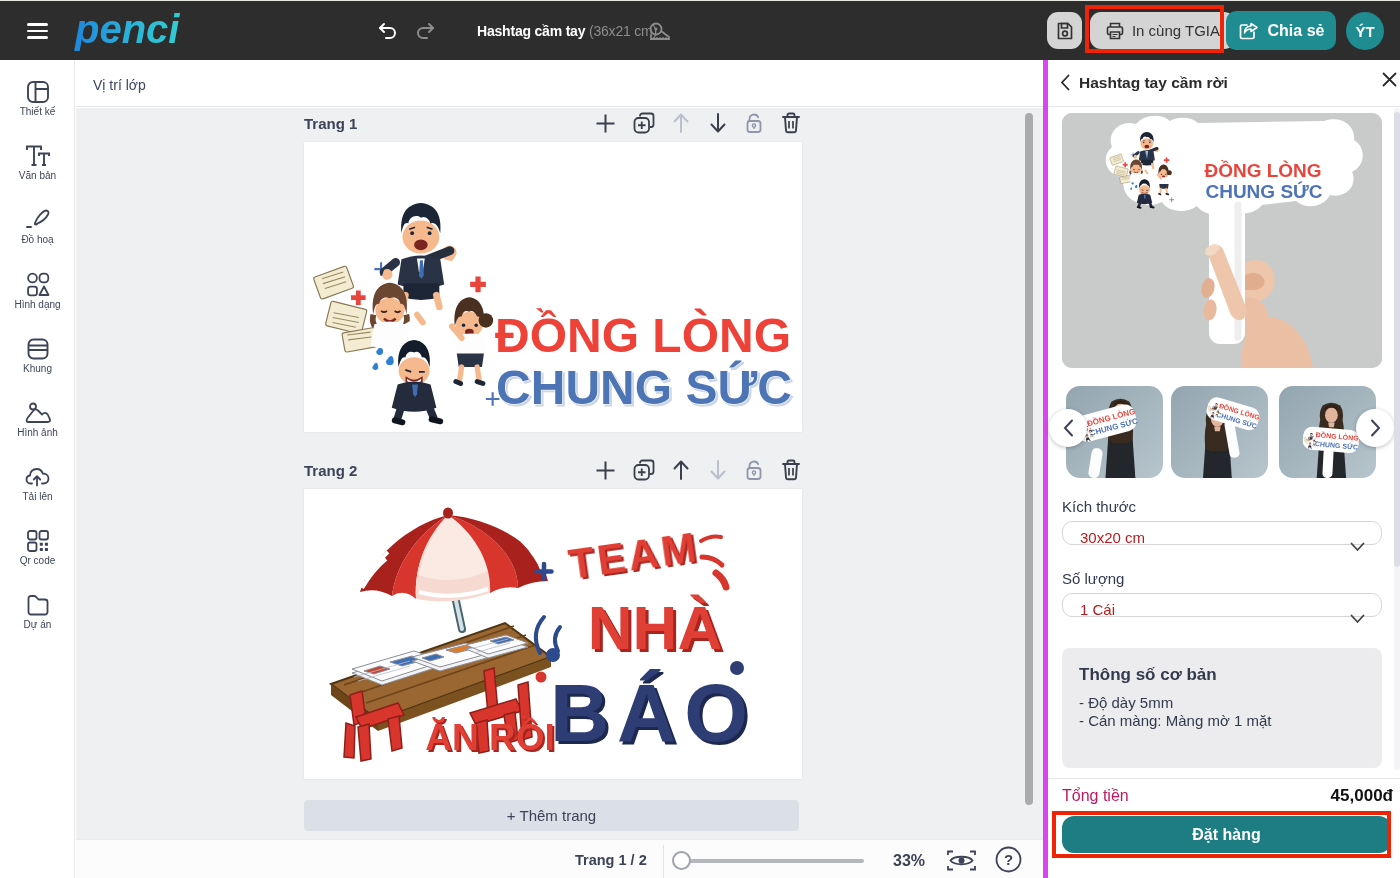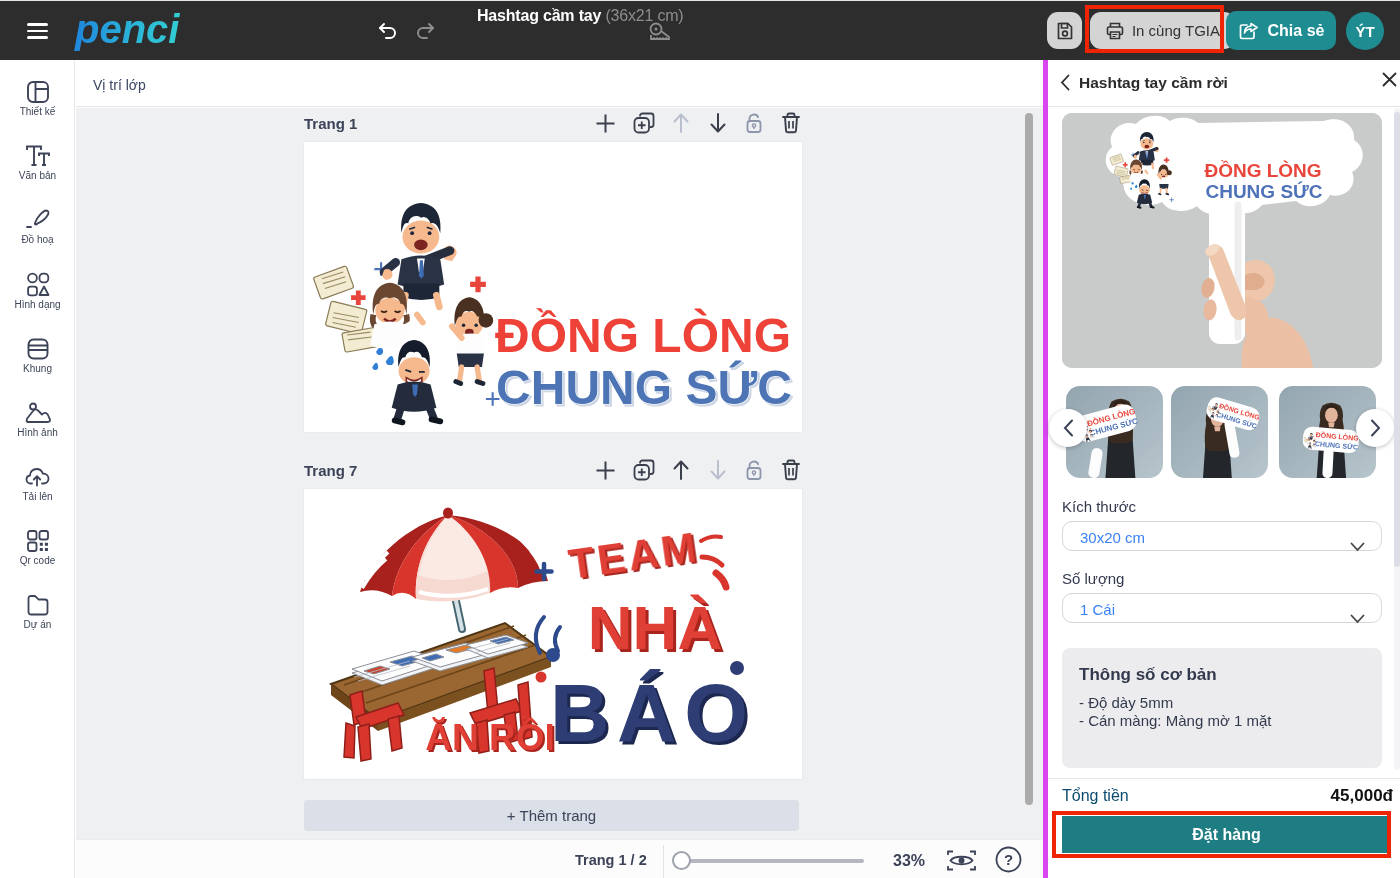--- a/index.html
+++ b/index.html
@@ -4,21 +4,21 @@
 <style>
 * { margin:0; padding:0; box-sizing:border-box; }
 html,body { width:1400px; height:878px; overflow:hidden; font-family:"Liberation Sans", sans-serif; background:#fff; }
 
 #topbar { position:absolute; left:0; top:0; width:1400px; height:60px; background:#2d2d2d; border-top:1px solid #e8e8e2; }
 #hamb { position:absolute; left:27px; top:22px; width:21px; height:16px; }
 #hamb div { height:2.6px; background:#fff; border-radius:2px; margin-bottom:4px; }
 #logo { position:absolute; left:72px; top:2px; }
 #undo { position:absolute; left:377px; top:20px; }
 #redo { position:absolute; left:414px; top:20px; }
-#doctitle { position:absolute; left:457px; top:6px; font-size:16px; letter-spacing:-0.2px; font-weight:bold; color:#fff; white-space:nowrap;padding-left:20px; }
+#doctitle { position:absolute; left:457px; top:22px; font-size:14px; letter-spacing:-0.2px; font-weight:bold; color:#fff; white-space:nowrap;padding-left:20px; }
 #doctitle .dim { color:#8d8d8d; font-weight:normal; }
 #ruler-ic { position:absolute; left:648px; top:20px; }
 #savebtn { position:absolute; left:1047px; top:11px; width:35px; height:37px; background:#d4d4d4; border-radius:11px; display:flex; align-items:center; justify-content:center; }
 #printbtn { position:absolute; left:1090px; top:11px; width:145px; height:37px; background:#d4d4d4; border-radius:11px; display:flex; align-items:center; justify-content:center; gap:7px; font-size:15px; color:#333; }
 #sharebtn { position:absolute; left:1226px; top:10px; width:110px; height:39px; background:#1e8c91; border-radius:10px; display:flex; align-items:center; justify-content:center; gap:9px; font-size:16px; font-weight:bold; color:#fff; }
 #avatar { position:absolute; left:1346px; top:11px; width:38px; height:38px; background:#1e8c91; border-radius:50%; display:flex; align-items:center; justify-content:center; color:#fff; font-size:15px; font-weight:bold; }
 
 #sidebar { position:absolute; left:0; top:60px; width:75px; height:818px; background:#fff; border-right:1px solid #e9e9ec; }
 .side-item { position:absolute; left:0; width:75px; text-align:center; color:#3d4458; }
 .side-item svg { display:block; margin:0 auto 3px auto; }
@@ -42,29 +42,29 @@
 
 #rightpanel { position:absolute; left:1043px; top:60px; width:357px; height:818px; background:#fff; border-left:5px solid #d946ef; }
 #rp-header { position:absolute; left:0; top:0; width:357px; height:47px; border-bottom:1px solid #e6e6e9; }
 #rp-title { position:absolute; left:31px; top:14px; font-size:15.5px; font-weight:bold; color:#2b2b2b; }
 #rp-back { position:absolute; left:12px; top:14px; font-size:17px; color:#2b2b2b; }
 #rp-x { position:absolute; left:334px; top:12px; font-size:20px; color:#2b2b2b; }
 #rp-product { position:absolute; left:14px; top:53px; width:320px; height:255px; background:#c9caca; border-radius:10px; overflow:hidden; }
 .thumb { position:absolute; top:326px; width:97px; height:92px; border-radius:14px; overflow:hidden; }
 .tharrow { position:absolute; top:349px; width:38px; height:38px; background:#fff; border-radius:50%; box-shadow:0 1px 4px rgba(0,0,0,0.25); display:flex; align-items:center; justify-content:center; color:#3c4257; }
 .rp-label { position:absolute; left:14px; font-size:15px; color:#333a4e; }
-.rp-select { position:absolute; left:14px; width:320px; height:30px; border:1px solid #d6d6d6; border-radius:10px; font-size:15px; color:#3b82f6; line-height:31px; padding-left:17px; }
+.rp-select { position:absolute; left:14px; width:320px; height:24px; border:1px solid #d6d6d6; border-radius:10px; font-size:15px; color:#b91c1c; line-height:31px; padding-left:17px; }
 .rp-select .chev { position:absolute; right:16px; top:9px; }
 #specbox { position:absolute; left:14px; top:588px; width:320px; height:120px; background:#ececee; border-radius:8px; padding:17px 0 0 17px; }
 #specbox h3 { font-size:17px; font-weight:bold; color:#333a4e; margin-bottom:9px; }
 #specbox div { font-size:15px; color:#333a4e; line-height:18.2px; }
 #rp-footer { position:absolute; left:0; top:718px; width:357px; height:100px; background:#fff; border-top:1px solid #e6e6e9; }
-#rp-total { position:absolute; left:14px; top:8px; font-size:16px; color:#0c4a6e; }
+#rp-total { position:absolute; left:14px; top:8px; font-size:16px; color:#be185d; }
 #rp-price { position:absolute; right:12px; top:7px; font-size:17px; font-weight:bold; color:#111; }
-#orderbtn { position:absolute; left:14px; top:37px; width:329px; height:37px; background:#1e7d82; border-radius:0; color:#fff; font-size:16px; font-weight:bold; text-align:center; line-height:37px; }
+#orderbtn { position:absolute; left:14px; top:37px; width:329px; height:37px; background:#1e7d82; border-radius:12px; color:#fff; font-size:16px; font-weight:bold; text-align:center; line-height:37px; }
 #rp-scroll-track { position:absolute; left:346px; top:48px; width:6px; height:662px; background:#f4f4f7; border-radius:3px; }
 #rp-scroll { position:absolute; left:346px; top:52px; width:6px; height:455px; background:#dcdde6; border-radius:3px; }
 
 .redrect { position:absolute; border:4px solid #ee2405; z-index:50; }
 </style>
 </head>
 <body>
 
 <div id="topbar">
   <div id="hamb">
@@ -310,21 +310,21 @@
     <path d="M84 272 l-4 13 M112 272 l5 12" stroke="#242b3c" stroke-width="8" stroke-linecap="round"></path>
     <path d="M77 287 l8 2 M115 286 l9 2" stroke="#10161f" stroke-width="6" stroke-linecap="round"></path>
   </g>
 </g>
 </defs>
 <use href="#grp-cartoon" transform="translate(16,0) scale(0.97)"></use>
 <text x="339" y="210" text-anchor="middle" font-size="48" font-weight="bold" letter-spacing="0" fill="#ee4137">ĐỒNG LÒNG</text>
 <text x="340" y="262" text-anchor="middle" font-size="48" font-weight="bold" letter-spacing="0" fill="#4d74b5" stroke="#ffffff" stroke-width="1.2" paint-order="stroke" style="filter:drop-shadow(2px 2px 0px #cdd6e4);">CHUNG SỨC</text>
 </svg>
 </div>
-<div class="pagehdr" style="left:304px; top:462px;">Trang 7</div>
+<div class="pagehdr" style="left:304px; top:462px;">Trang 2</div>
 <div class="pageicons" id="icons2" style="left:595px; top:459px;">
   <svg width="21" height="21" viewBox="0 0 21 21">
       <path d="M10.5 1.5 V19.5 M1.5 10.5 H19.5" stroke="#3a3f4c" stroke-width="2"></path>
     </svg>
   <svg width="22" height="22" viewBox="0 0 22 22">
       <path d="M7 4.5 V4 a2.5 2.5 0 0 1 2.5 -2.5 H18 a2.5 2.5 0 0 1 2.5 2.5 V12.5 a2.5 2.5 0 0 1 -2.5 2.5 H17" fill="none" stroke="#3a3f4c" stroke-width="1.8"></path>
       <rect x="1.5" y="6" width="14.5" height="14.5" rx="4" fill="none" stroke="#3a3f4c" stroke-width="1.8"></rect>
       <path d="M8.75 9.5 v7.5 M5 13.25 h7.5" stroke="#3a3f4c" stroke-width="1.8"></path>
     </svg>
   <svg width="20" height="22" viewBox="0 0 20 22">

